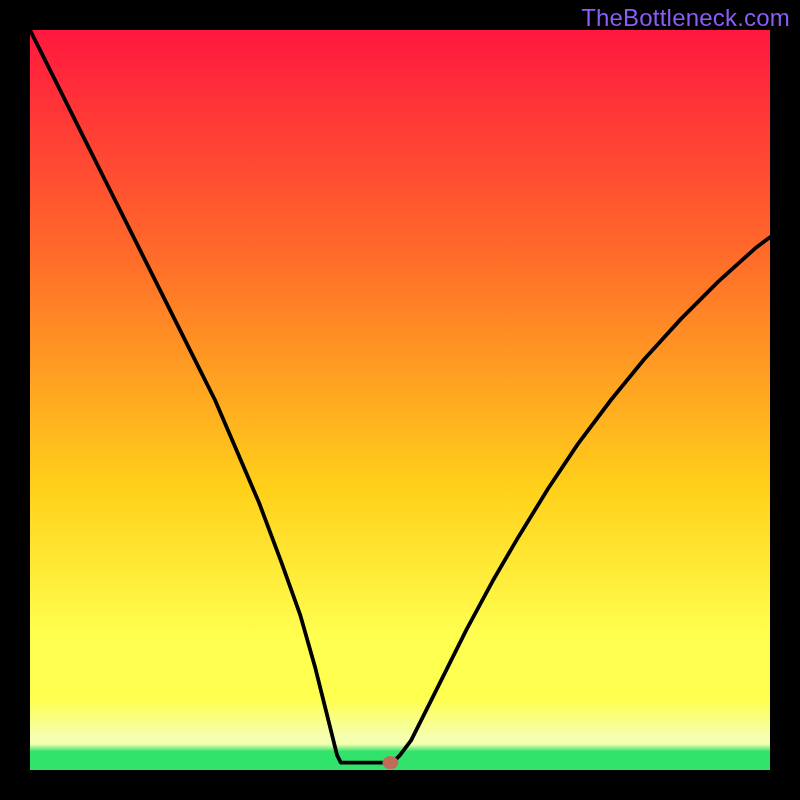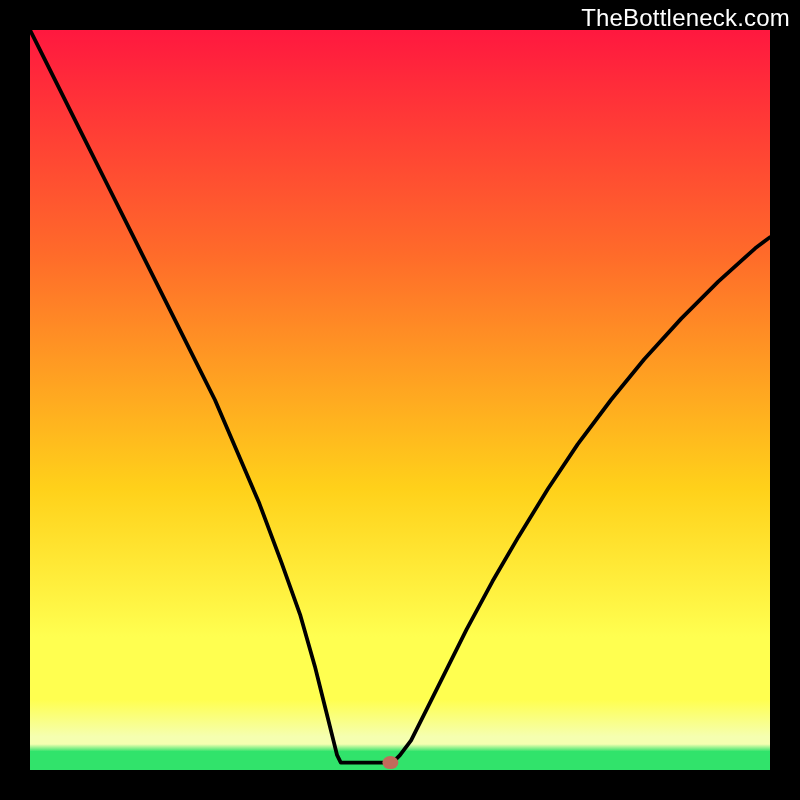--- a/index.html
+++ b/index.html
@@ -14,21 +14,21 @@
   .wrap {
     position: relative;
     width: 800px;
     height: 800px;
     background: #000;
   }
   .watermark {
     position: absolute;
     top: 4px;
     right: 10px;
-    color: #ffffff;
+    color: #8b5cf6;
     font-size: 24px;
     font-weight: 500;
     letter-spacing: 0.2px;
     z-index: 10;
   }
   .plot {
     position: absolute;
     top: 30px;
     left: 30px;
     width: 740px;

